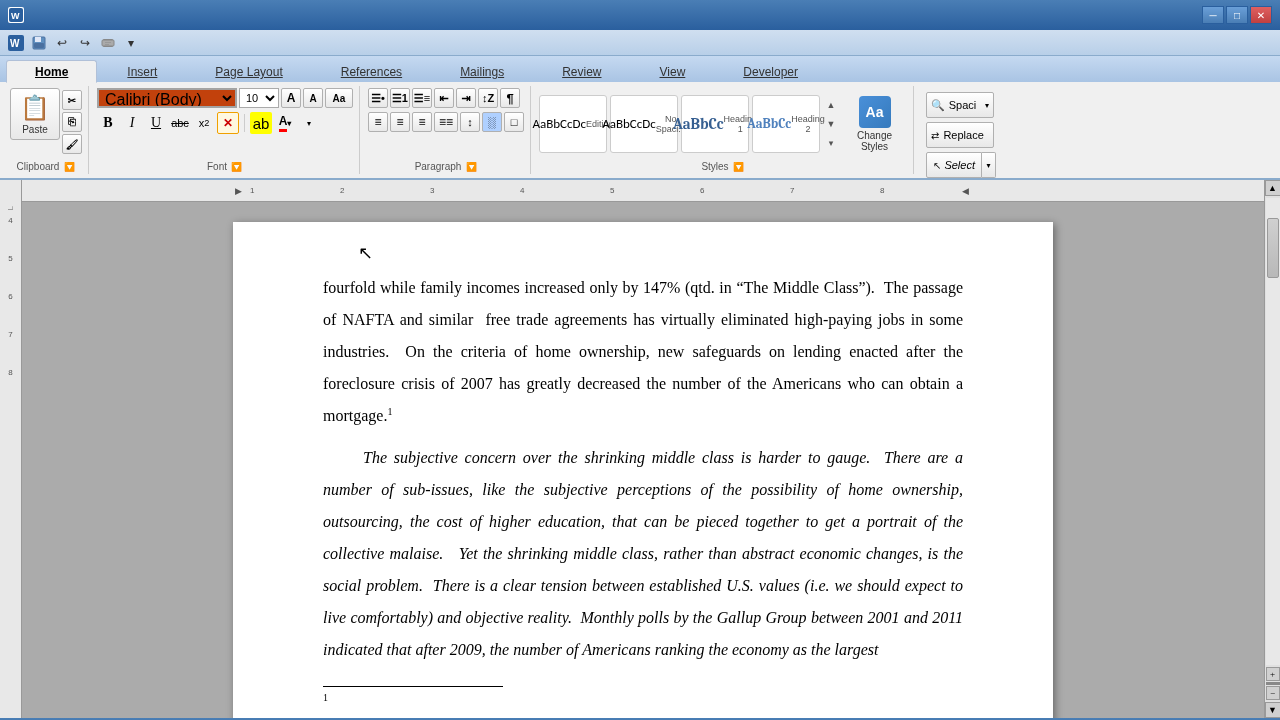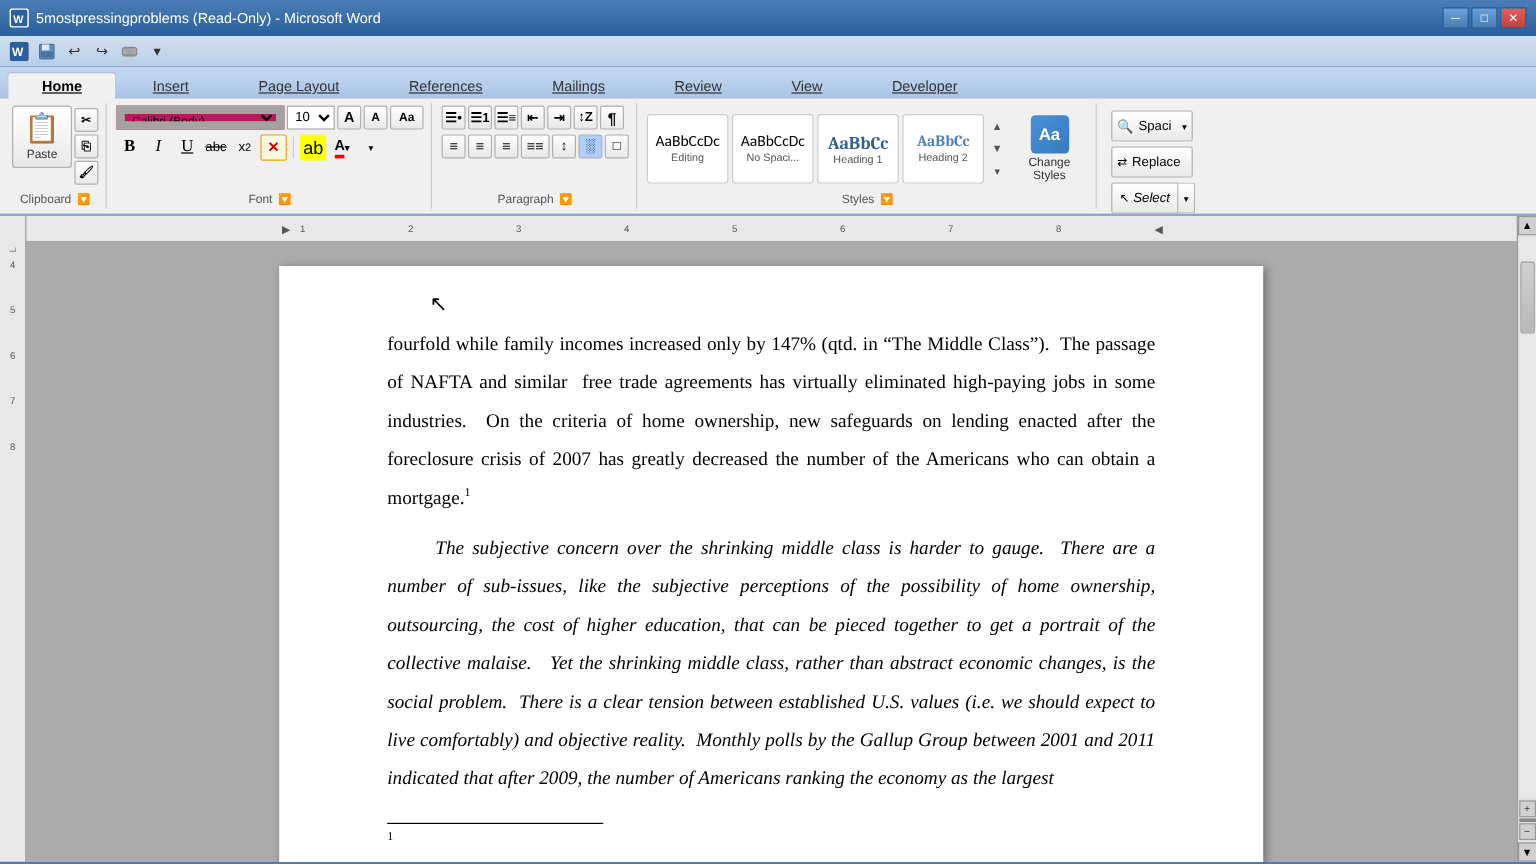--- a/index.html
+++ b/index.html
@@ -136,23 +136,23 @@
       gap: 2px;
     }
     .paste-icon { font-size: 24px; }
     .paste-label { font-size: 10px; color: #333; }
 
     
     .font-group { min-width: 210px; }
     .font-row { display: flex; align-items: center; gap: 2px; margin-bottom: 2px; }
     .font-select {
       width: 140px; height: 20px;
-      font-size: 10px;
-      border: 7px solid #a3a3a3;
-      background: #be185d;
+      font-size: 16px;
+      border: 2px solid #a3a3a3;
+      background: #c2410c;
       padding: 0 2px;
       cursor: pointer;
     }
     .font-size-select {
       width: 40px; height: 20px;
       font-size: 11px;
       border: 1px solid #aaa;
       background: white;
       padding: 0 2px;
       cursor: pointer;
@@ -184,21 +184,21 @@
     .para-row { display: flex; gap: 2px; margin-bottom: 2px; }
 
     
     .styles-group { min-width: 300px; }
     .styles-gallery { display: flex; gap: 3px; align-items: center; }
     .style-btn {
       width: 68px; height: 58px;
       background: white;
       border: 1px solid #ccc;
       border-radius: 3px;
-      display: flex; flex-direction: column; align-items: center; justify-content: center;
+      display: flex; align-items: center; justify-content: center;
       cursor: pointer;
       padding: 2px;
     }
     .style-name { font-size: 9px; color: #555; text-align: center; }
     .normal-preview { font-size: 13px; font-family: Calibri, sans-serif; }
     .nospaci-preview { font-size: 13px; font-family: Calibri, sans-serif; }
     .h1-preview { font-size: 15px; font-family: Cambria, Georgia, serif; color: #365f91; font-weight: bold; }
     .h2-preview { font-size: 13px; font-family: Cambria, Georgia, serif; color: #4f81bd; font-weight: bold; }
     .styles-more { display: flex; flex-direction: column; gap: 1px; }
     .styles-more-btn {
@@ -411,21 +411,20 @@
 <body>
 
 <div class="title-bar">
   <div class="title-bar-left">
     <div class="title-bar-icon">
       <svg viewBox="0 0 14 14" fill="none">
           <rect width="14" height="14" rx="2" fill="#2a5f9e"></rect>
           <text x="2" y="11" font-size="9" fill="white" font-family="Arial" font-weight="bold">W</text>
         </svg>
     </div>
-    <span>5mostpressingproblems (Read-Only) - Microsoft Word</span>
   </div>
   <div class="title-controls">
     <div class="title-btn minimize">─</div>
     <div class="title-btn maximize">□</div>
     <div class="title-btn close">✕</div>
   </div>
 </div>
 
 <div class="qat">
   <div class="qat-btn">

